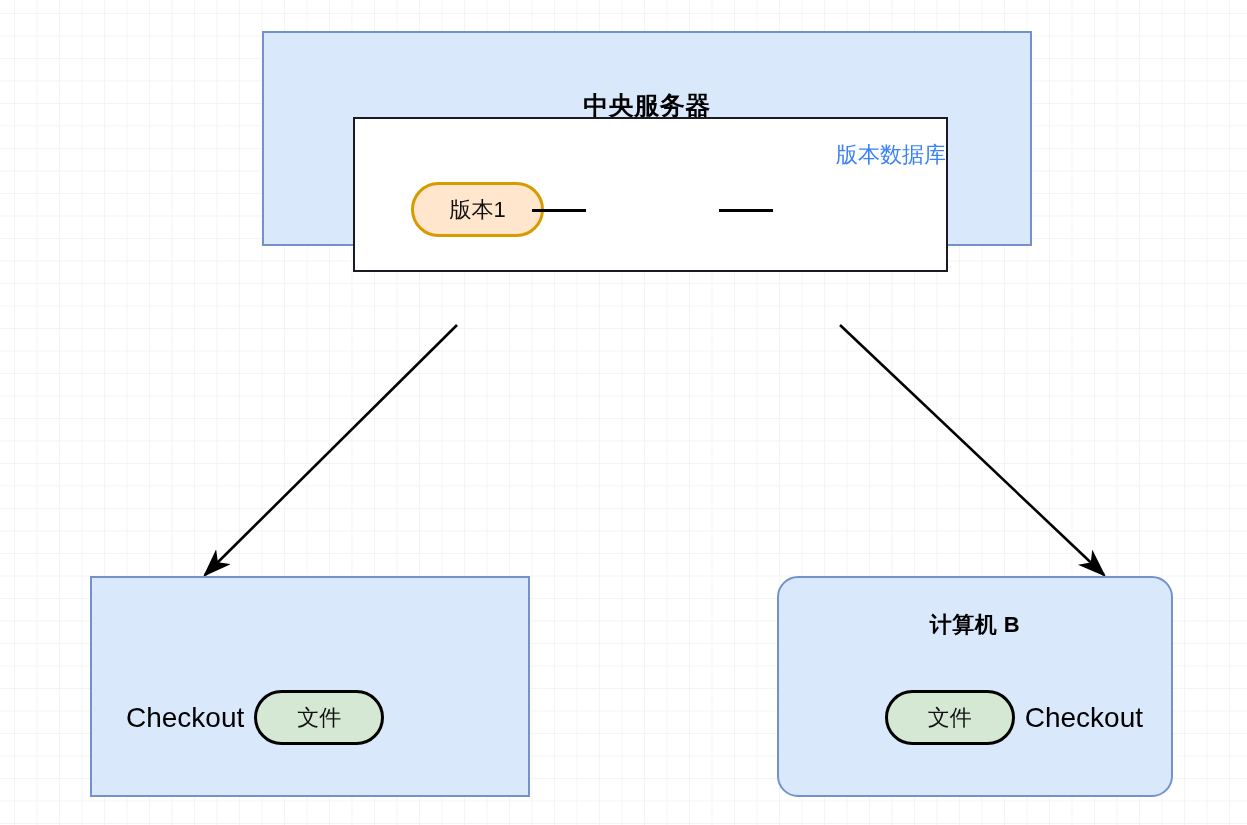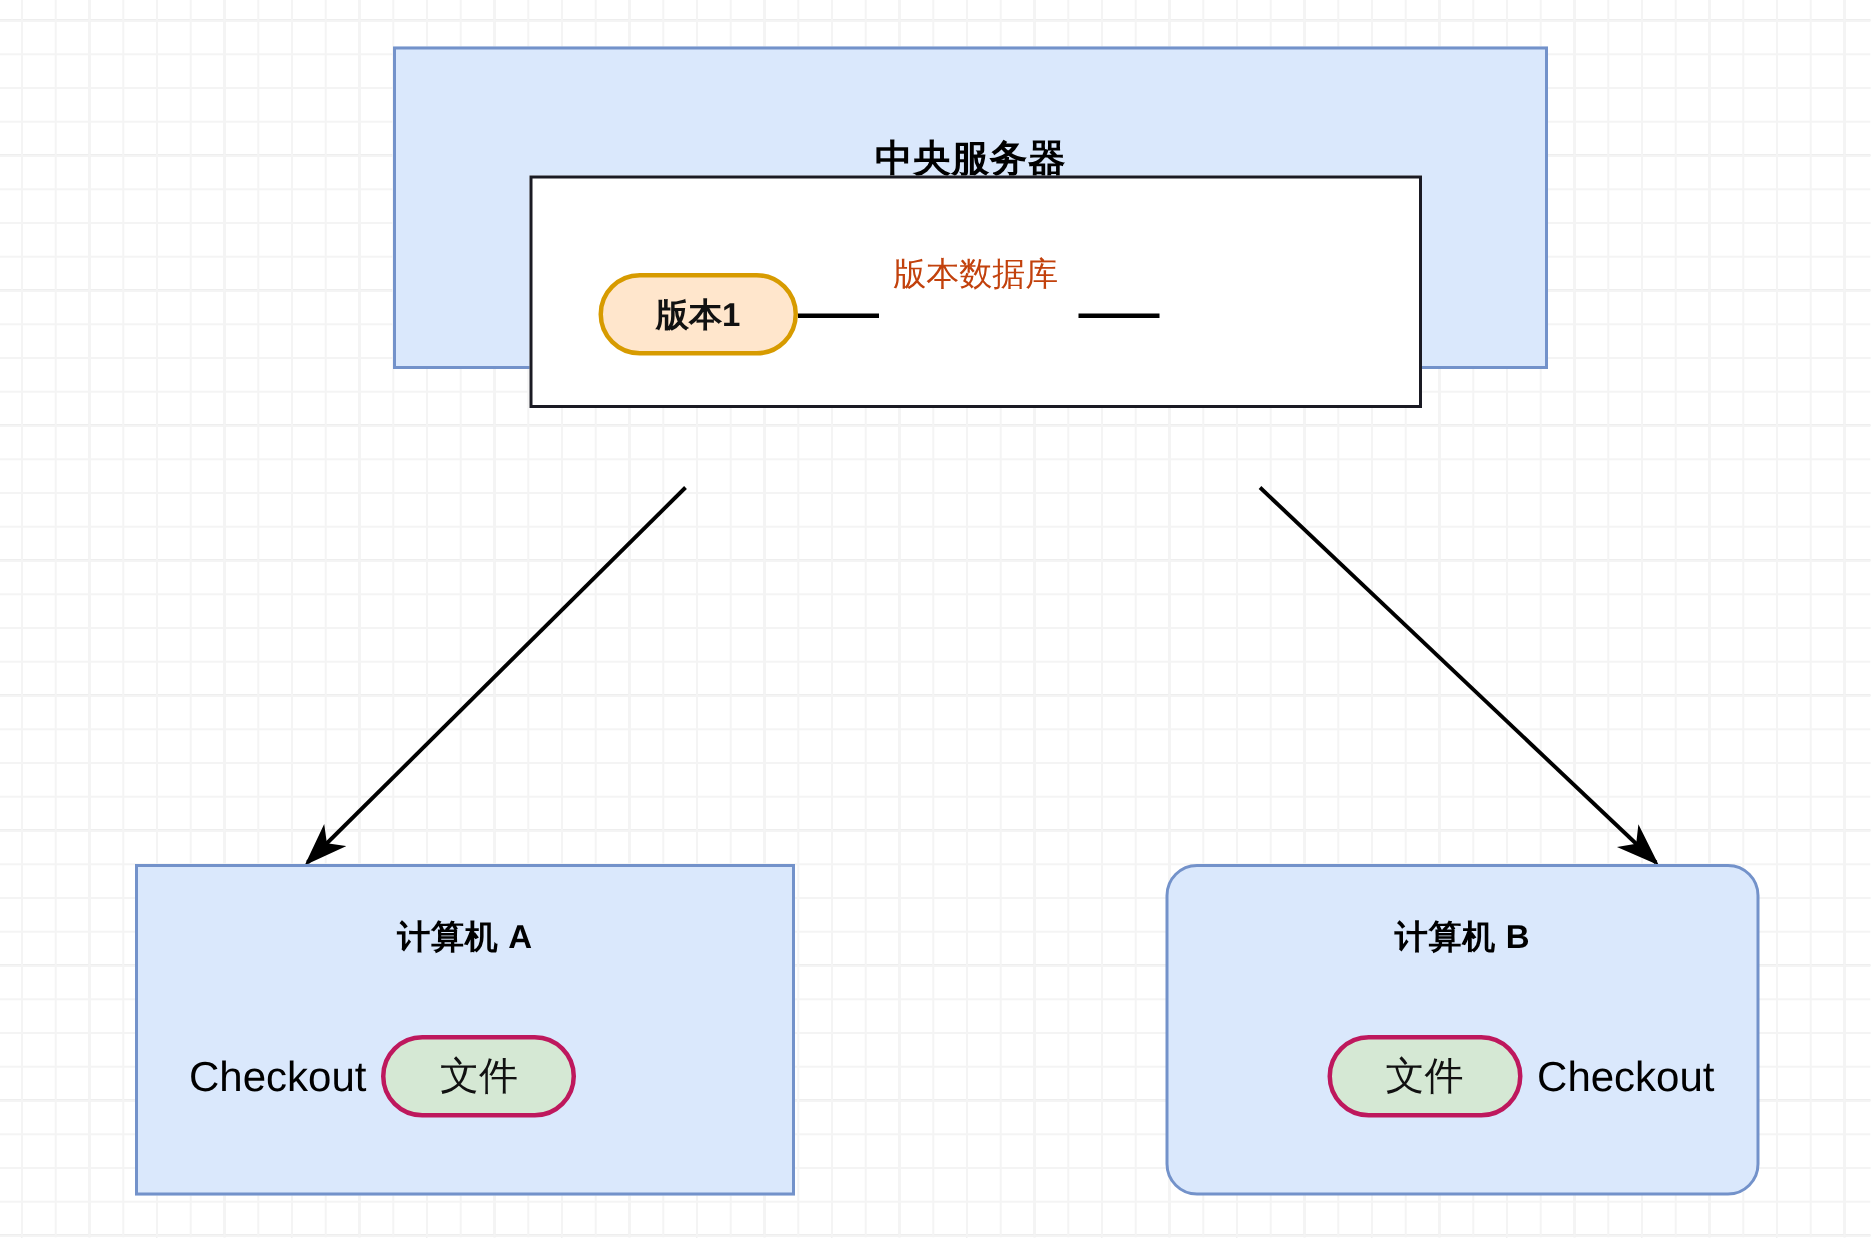--- a/index.html
+++ b/index.html
@@ -101,25 +101,24 @@
     height: 155px;        
     background-color: #ffffff;
     border: 2px solid #1a1a23;
     box-sizing: border-box;
   }
   #version-db-label {
     position: absolute;
     left: 0;
     top: 21px;
     width: 100%;
-    text-align: center;
-    font-size: 22px;
-    color: #c2410c;
-    white-space: nowrap;
-    margin-top: 28px;
+    text-align: right;
+    font-size: 22px;
+    color: #3b82f6;
+    white-space: nowrap;
   }
 
   
   .version-row {
     position: absolute;
     left: 44px;
     top: 63px;
     width: 507px;
     height: 55px;
   }
@@ -132,21 +131,21 @@
     border: 3px solid #d79b00;
     border-radius: 28px;
     box-sizing: border-box;
     display: flex;
     align-items: center;
     justify-content: center;
     font-size: 22px;
     color: #111111;
     white-space: nowrap;
   }
-  #version-node-1 { left: 0px; font-weight: bold; }
+  #version-node-1 { left: 12px; }
   #version-node-2 { left: 187px; }
   #version-node-3 { left: 374px; }
 
   .version-link {
     position: absolute;
     top: 27px;
     height: 3px;
     background-color: #000000;
   }
   #version-link-1-2 { left: 133px; width: 54px; }
@@ -172,27 +171,27 @@
     color: #000000;
     white-space: nowrap;
   }
   #computer-a-box .checkout-label { margin-right: 10px; }
   #computer-b-box .checkout-label { margin-left: 10px; }
 
   .file-node {
     width: 130px;
     height: 55px;
     background-color: #d5e8d4;
-    border: 3px solid #be185d;
+    border: 3px solid #000000;
     border-radius: 28px;
     box-sizing: border-box;
     display: flex;
     align-items: center;
     justify-content: center;
-    font-size: 26px;
+    font-size: 22px;
     color: #111111;
     white-space: nowrap;
   }
 </style>
 </head>
 <body>
 
 <div id="canvas">
 
   <svg class="arrows-layer" width="1247" height="825" viewBox="0 0 1247 825" xmlns="http://www.w3.org/2000/svg">
@@ -213,21 +212,20 @@
 
       <div class="version-row">
         <div class="version-node" id="version-node-1">版本1</div>
         <div class="version-link" id="version-link-1-2"></div>
         <div class="version-link" id="version-link-2-3"></div>
       </div>
     </div>
   </div>
 
   <div class="box" id="computer-a-box">
-    <div class="box-title">计算机 A</div>
     <div class="checkout-row">
       <span class="checkout-label">Checkout</span>
       <div class="file-node">文件</div>
     </div>
   </div>
 
   <div class="box" id="computer-b-box">
     <div class="box-title">计算机 B</div>
     <div class="checkout-row">
       <span class="checkout-label">Checkout</span>

